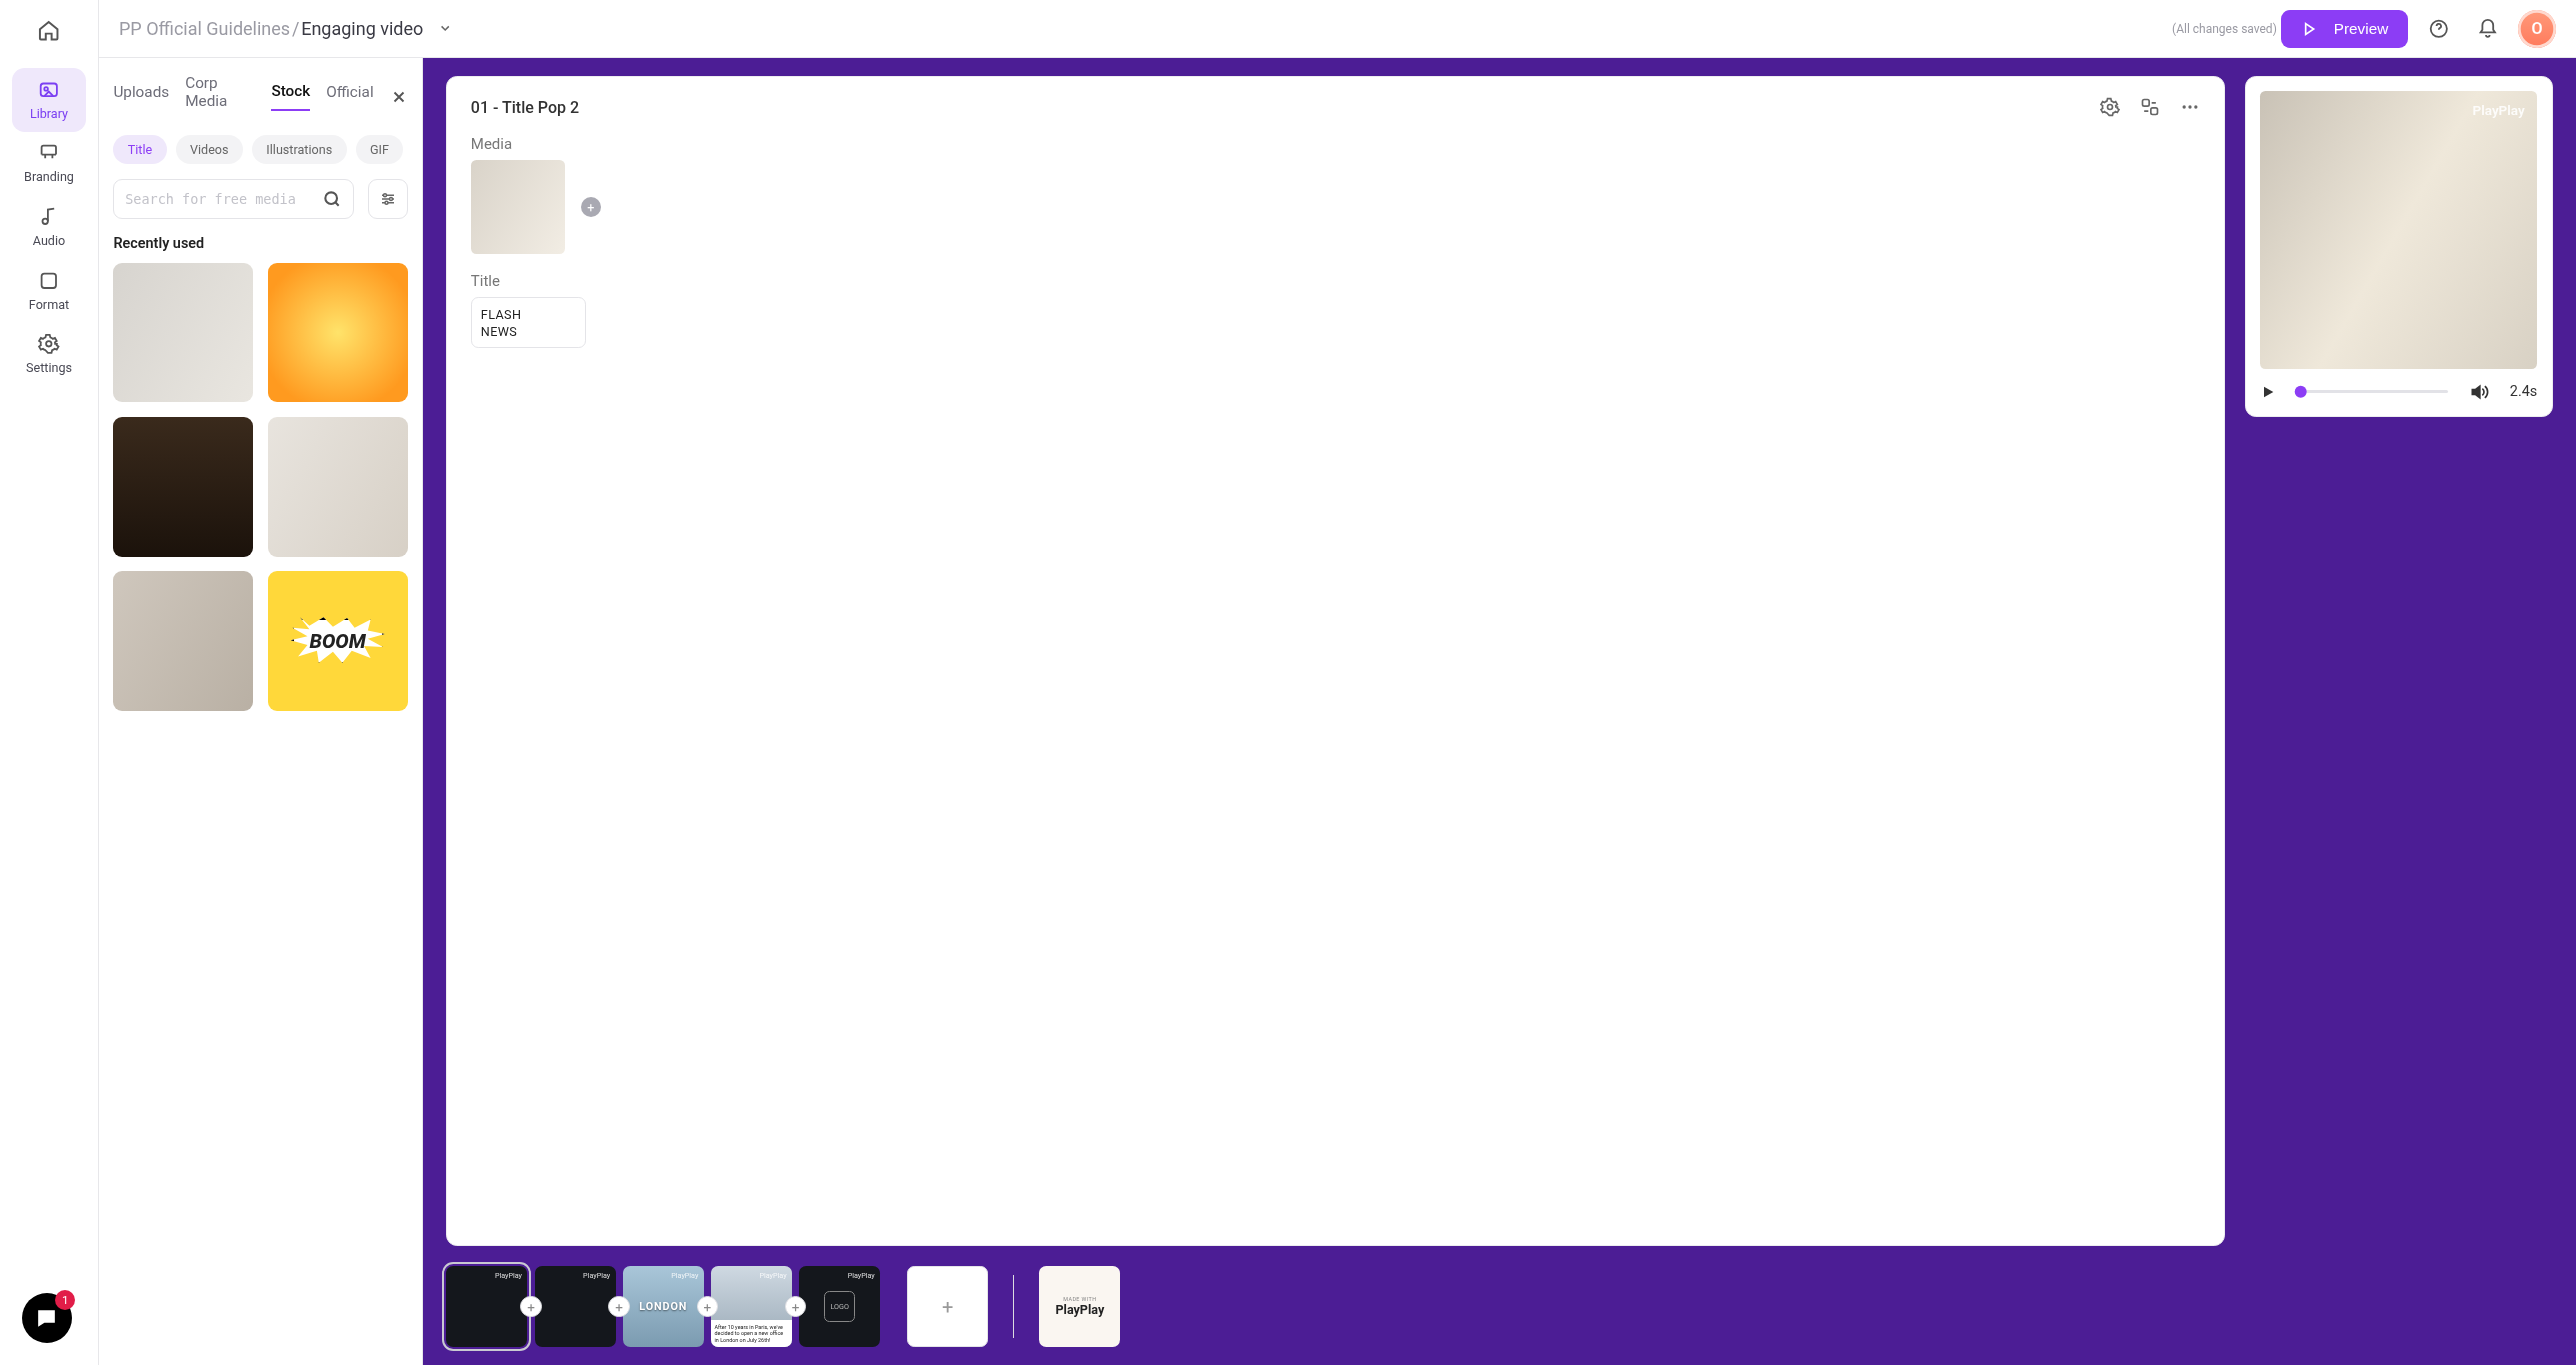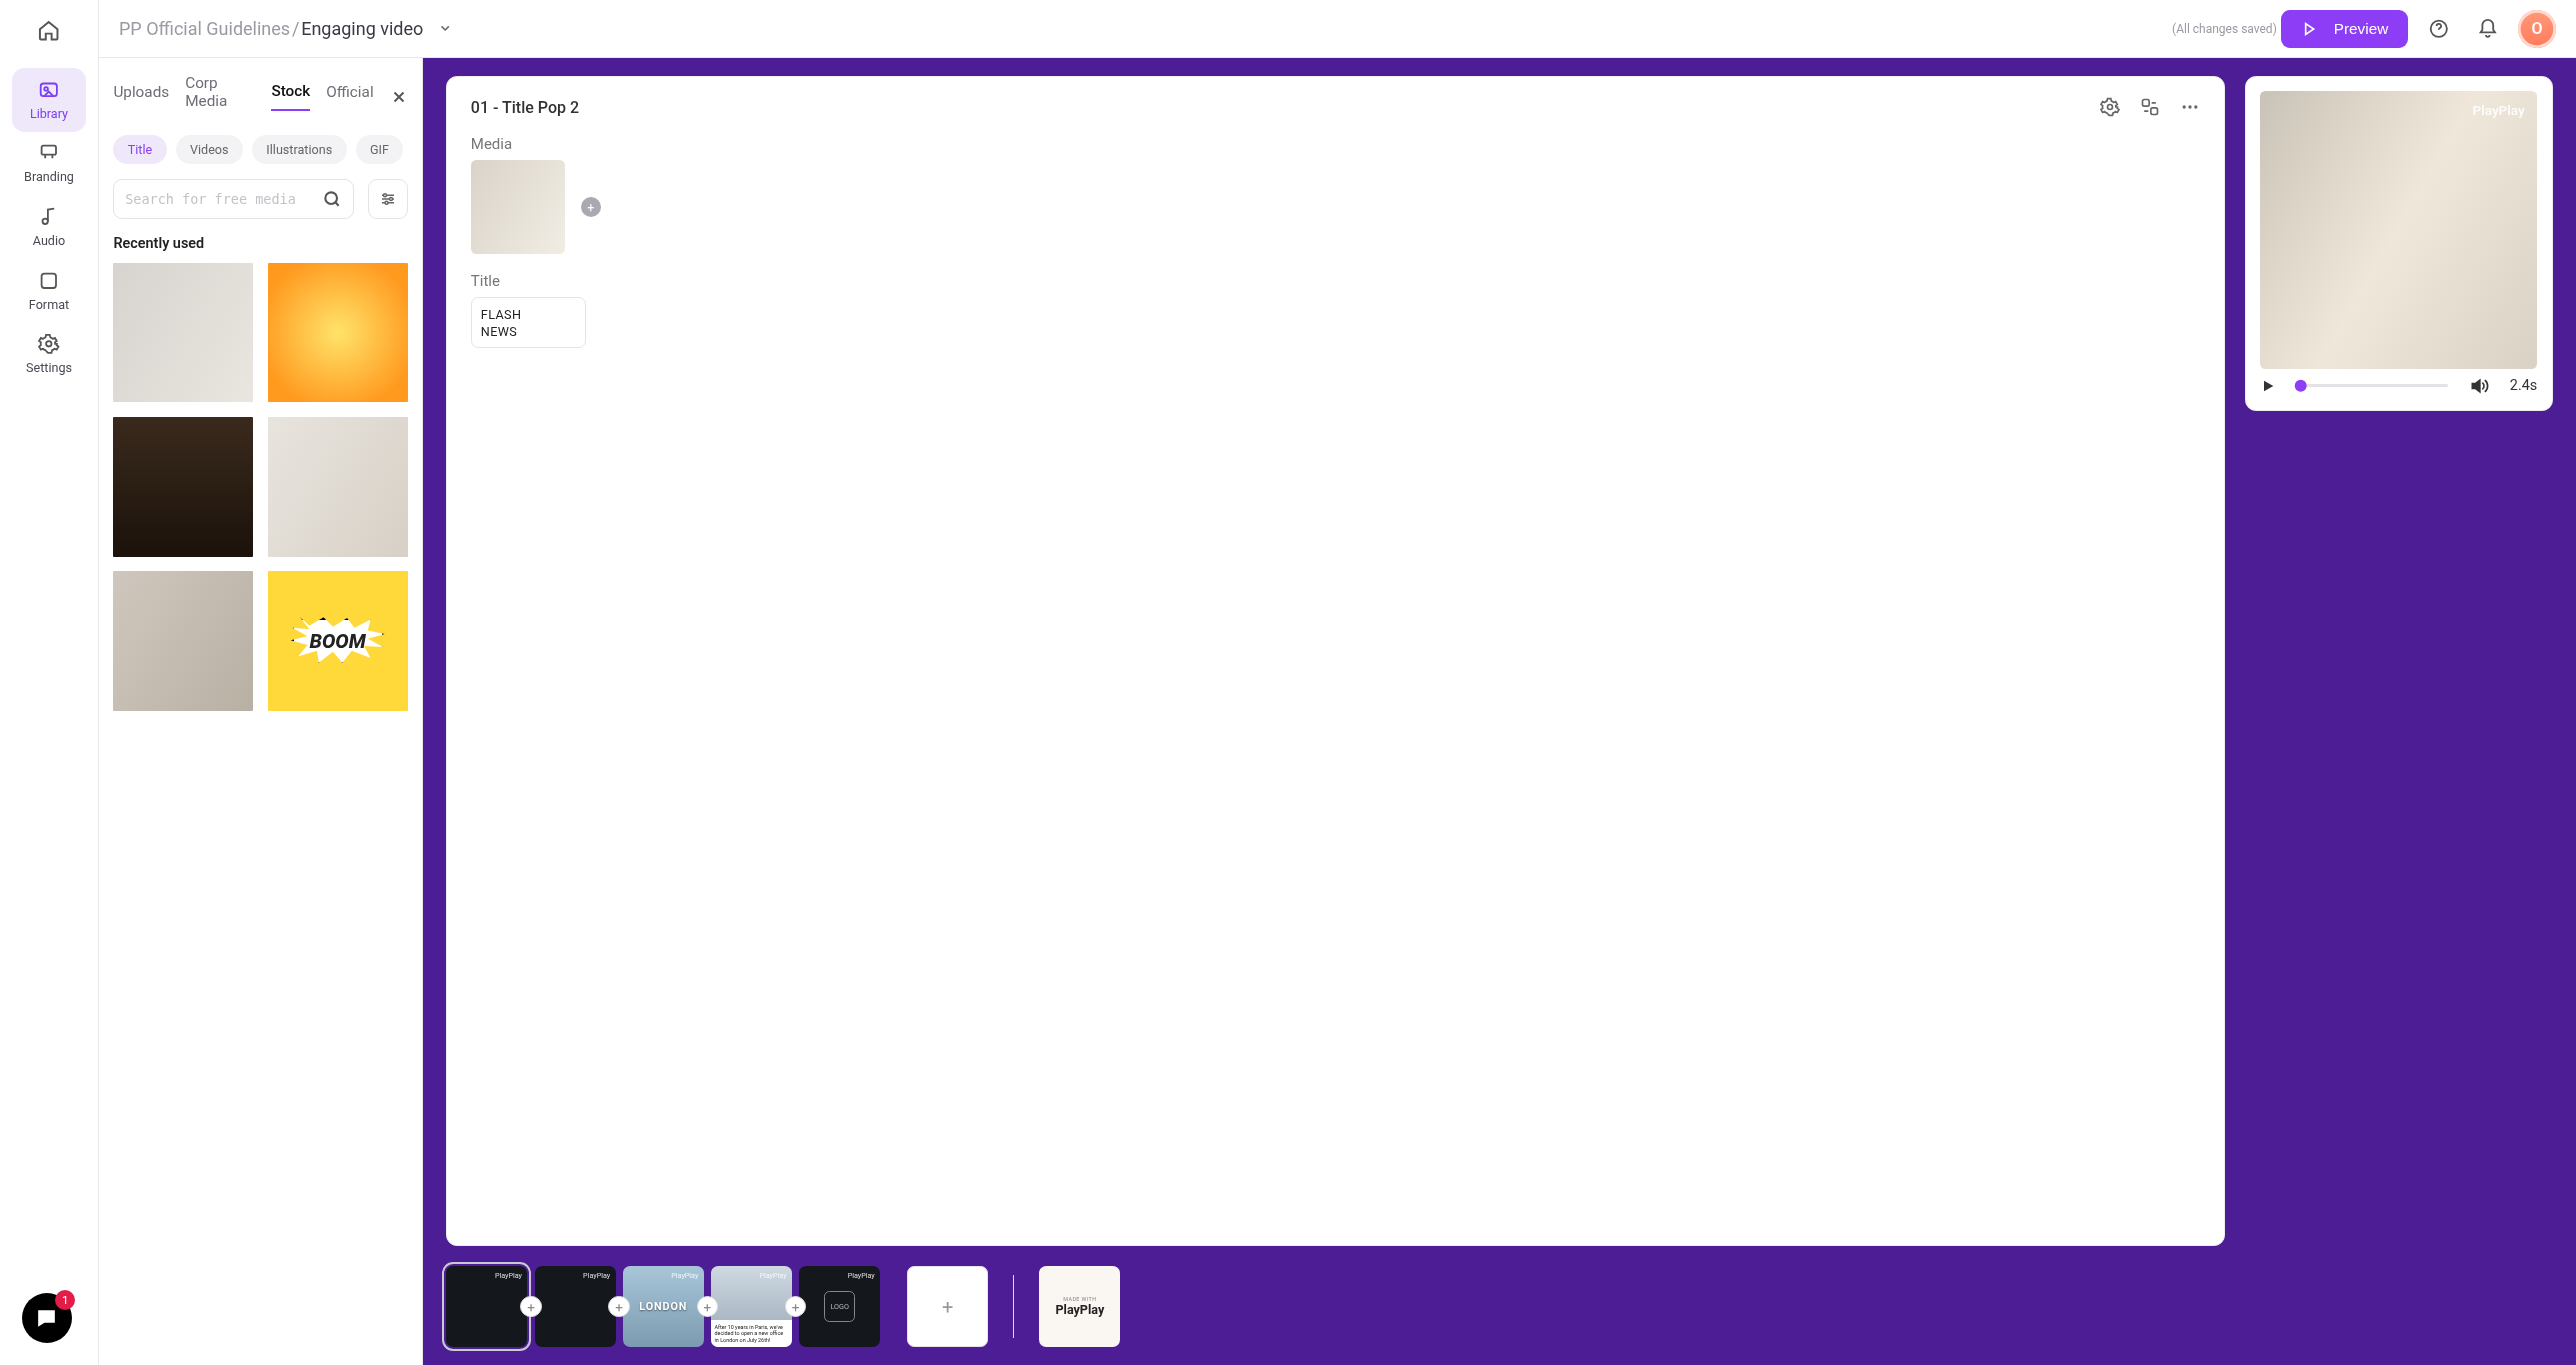--- a/index.html
+++ b/index.html
@@ -41,21 +41,21 @@
 .chips { display:flex; gap:9px; margin-top:16px; }
 .chip { padding:7.2px 14.4px; border-radius:899px; background:#f3f3f5; font-size:12.6px; color:#666; cursor:pointer; }
 .chip.active { background:#efe8fb; color:#8c3df5; }
 .searchrow { display:flex; gap:14px; margin-top:14.4px; }
 .search { flex:1; display:flex; align-items:center; border:0.9px solid #e4e4e8; border-radius:9px; height:40px; padding:0 10.8px; }
 .search input { flex:1; border:none; outline:none; font-family:ui-monospace,Menlo,monospace; font-size:13.5px; color:#333; background:transparent; }
 .search input::placeholder { color:#c2c2c9; }
 .filter { width:40px; height:40px; border:0.9px solid #e4e4e8; border-radius:9px; display:flex; align-items:center; justify-content:center; cursor:pointer; color:#666; }
 .section-h { margin-top:16px; font-size:14.4px; font-weight:600; color:#222; }
 .grid { margin-top:10.8px; display:grid; grid-template-columns:1fr 1fr; gap:14.4px; overflow-y:auto; padding-bottom:14.4px; }
-.thumb { width:100%; aspect-ratio:1/1; border-radius:1px; background:#ddd; cursor:pointer; display:flex; align-items:center; justify-content:center; position:relative; overflow:hidden; }
+.thumb { width:100%; aspect-ratio:1/1; border-radius:9px; background:#ddd; cursor:pointer; display:flex; align-items:center; justify-content:center; position:relative; overflow:hidden; }
 .thumb.office1 { background:linear-gradient(120deg,#d7d4cf,#e9e6e0); }
 .thumb.sunburst { background:radial-gradient(circle,#ffe36a 0%,#ff9a1f 80%); }
 .thumb.auditorium { background:linear-gradient(#3a2a1c,#1b120b); }
 .thumb.postits { background:linear-gradient(120deg,#e8e4de,#d7d0c6); }
 .thumb.happy { background:linear-gradient(120deg,#cfc7bd,#b9b0a4); }
 .thumb.boom { background:#ffd83a; }
 .thumb.boom .burst { background:#fff; border:3.6px solid #000; padding:9px 16px; font-weight:800; font-size:20px; font-style:italic; clip-path: polygon(10% 0,20% 18%,35% 0,45% 20%,60% 2%,68% 22%,85% 5%,82% 28%,100% 35%,82% 45%,98% 62%,78% 60%,85% 85%,65% 70%,55% 95%,45% 72%,30% 95%,28% 70%,8% 82%,18% 58%,0 48%,18% 40%,2% 22%,20% 25%); }
 
 
 .editor { flex:1; background:#4c1d95; padding:18px 23.4px; display:flex; flex-direction:column; min-width:0; }
@@ -68,21 +68,21 @@
 .form-head .icons span { cursor:pointer; }
 .label { font-size:15px; color:#777; margin-top:18px; }
 .media-row { display:flex; align-items:center; gap:16px; margin-top:7.2px; }
 .media-thumb { width:94px; height:94px; border-radius:5.4px; background:linear-gradient(120deg,#d9d3c9,#f2ede4); cursor:pointer; }
 .addbtn { width:20px; height:20px; border-radius:50%; background:#a9a9b2; color:#fff; display:flex; align-items:center; justify-content:center; font-size:12.6px; cursor:pointer; }
 .title-input { margin-top:7.2px; width:115px; min-height:50px; border:0.9px solid #e4e4e8; border-radius:7.2px; padding:7.2px 9px; font-size:12.6px; line-height:1.35; white-space:pre-line; cursor:text; letter-spacing:0.4px; }
 
 .preview-card { width:308px; padding:14.4px; display:flex; flex-direction:column; align-self:flex-start; }
 .preview-img { width:100%; aspect-ratio:1/1; border-radius:5.4px; background:linear-gradient(120deg,#c9c2b6 0%,#efe8da 50%,#d8d1c4 100%); position:relative; }
 .preview-img .wm { position:absolute; top:10.8px; right:12.6px; color:#fff; font-weight:600; font-size:13.5px; opacity:.9; }
-.player { display:flex; align-items:center; gap:21px; margin-top:7px; }
+.player { display:flex; align-items:center; gap:21px; margin-top:13px; }
 .player .bar { flex:1; height:3.6px; background:#e2e2e7; border-radius:1.8px; position:relative; }
 .player .dot { position:absolute; left:3.6px; top:50%; transform:translate(-50%,-50%); width:12.6px; height:12.6px; border-radius:50%; background:#8c3df5; }
 .player .time { font-size:14.4px; color:#333; }
 
 
 .timeline { margin-top:20px; display:flex; align-items:center; gap:7.2px; }
 .slide { width:81px; height:81px; border-radius:7.2px; position:relative; cursor:pointer; overflow:hidden; flex-shrink:0; }
 .slide .pp { position:absolute; top:5.4px; right:5.4px; color:#fff; font-size:7.2px; opacity:.85; }
 .slide.dark { background:#14171c; }
 .slide.sel { outline:2.7px solid #c9c9d2; outline-offset:2.7px; }

